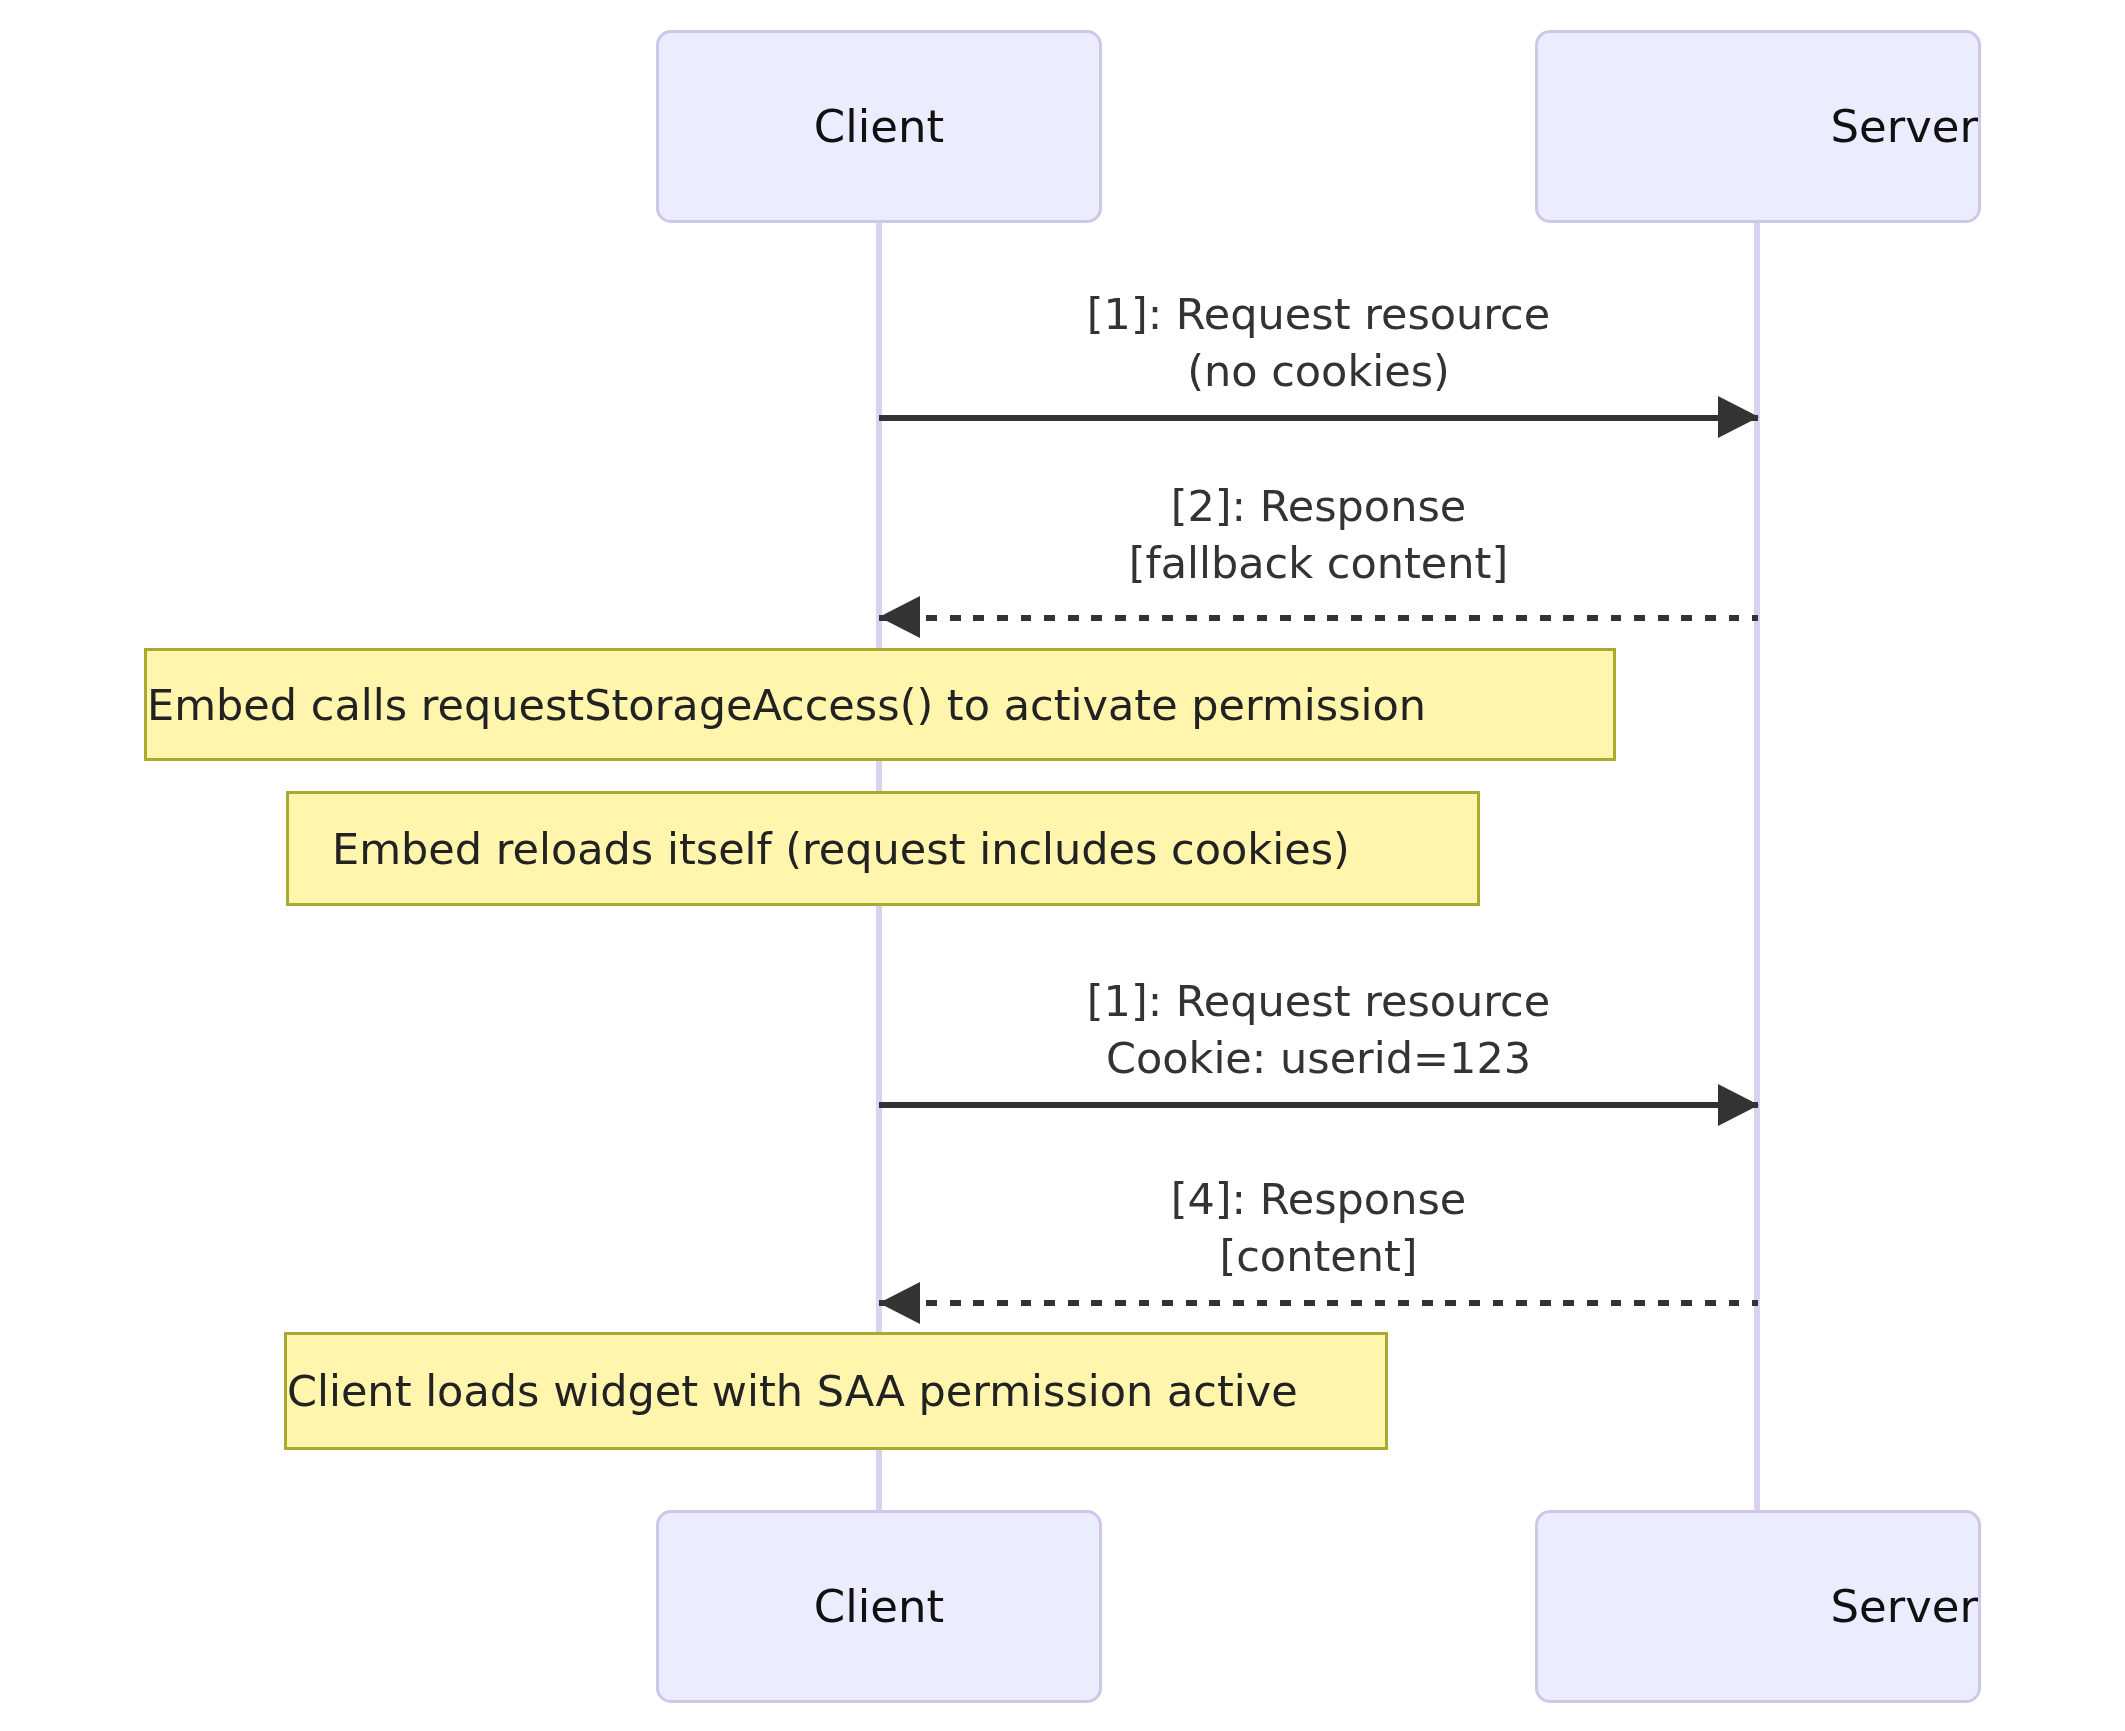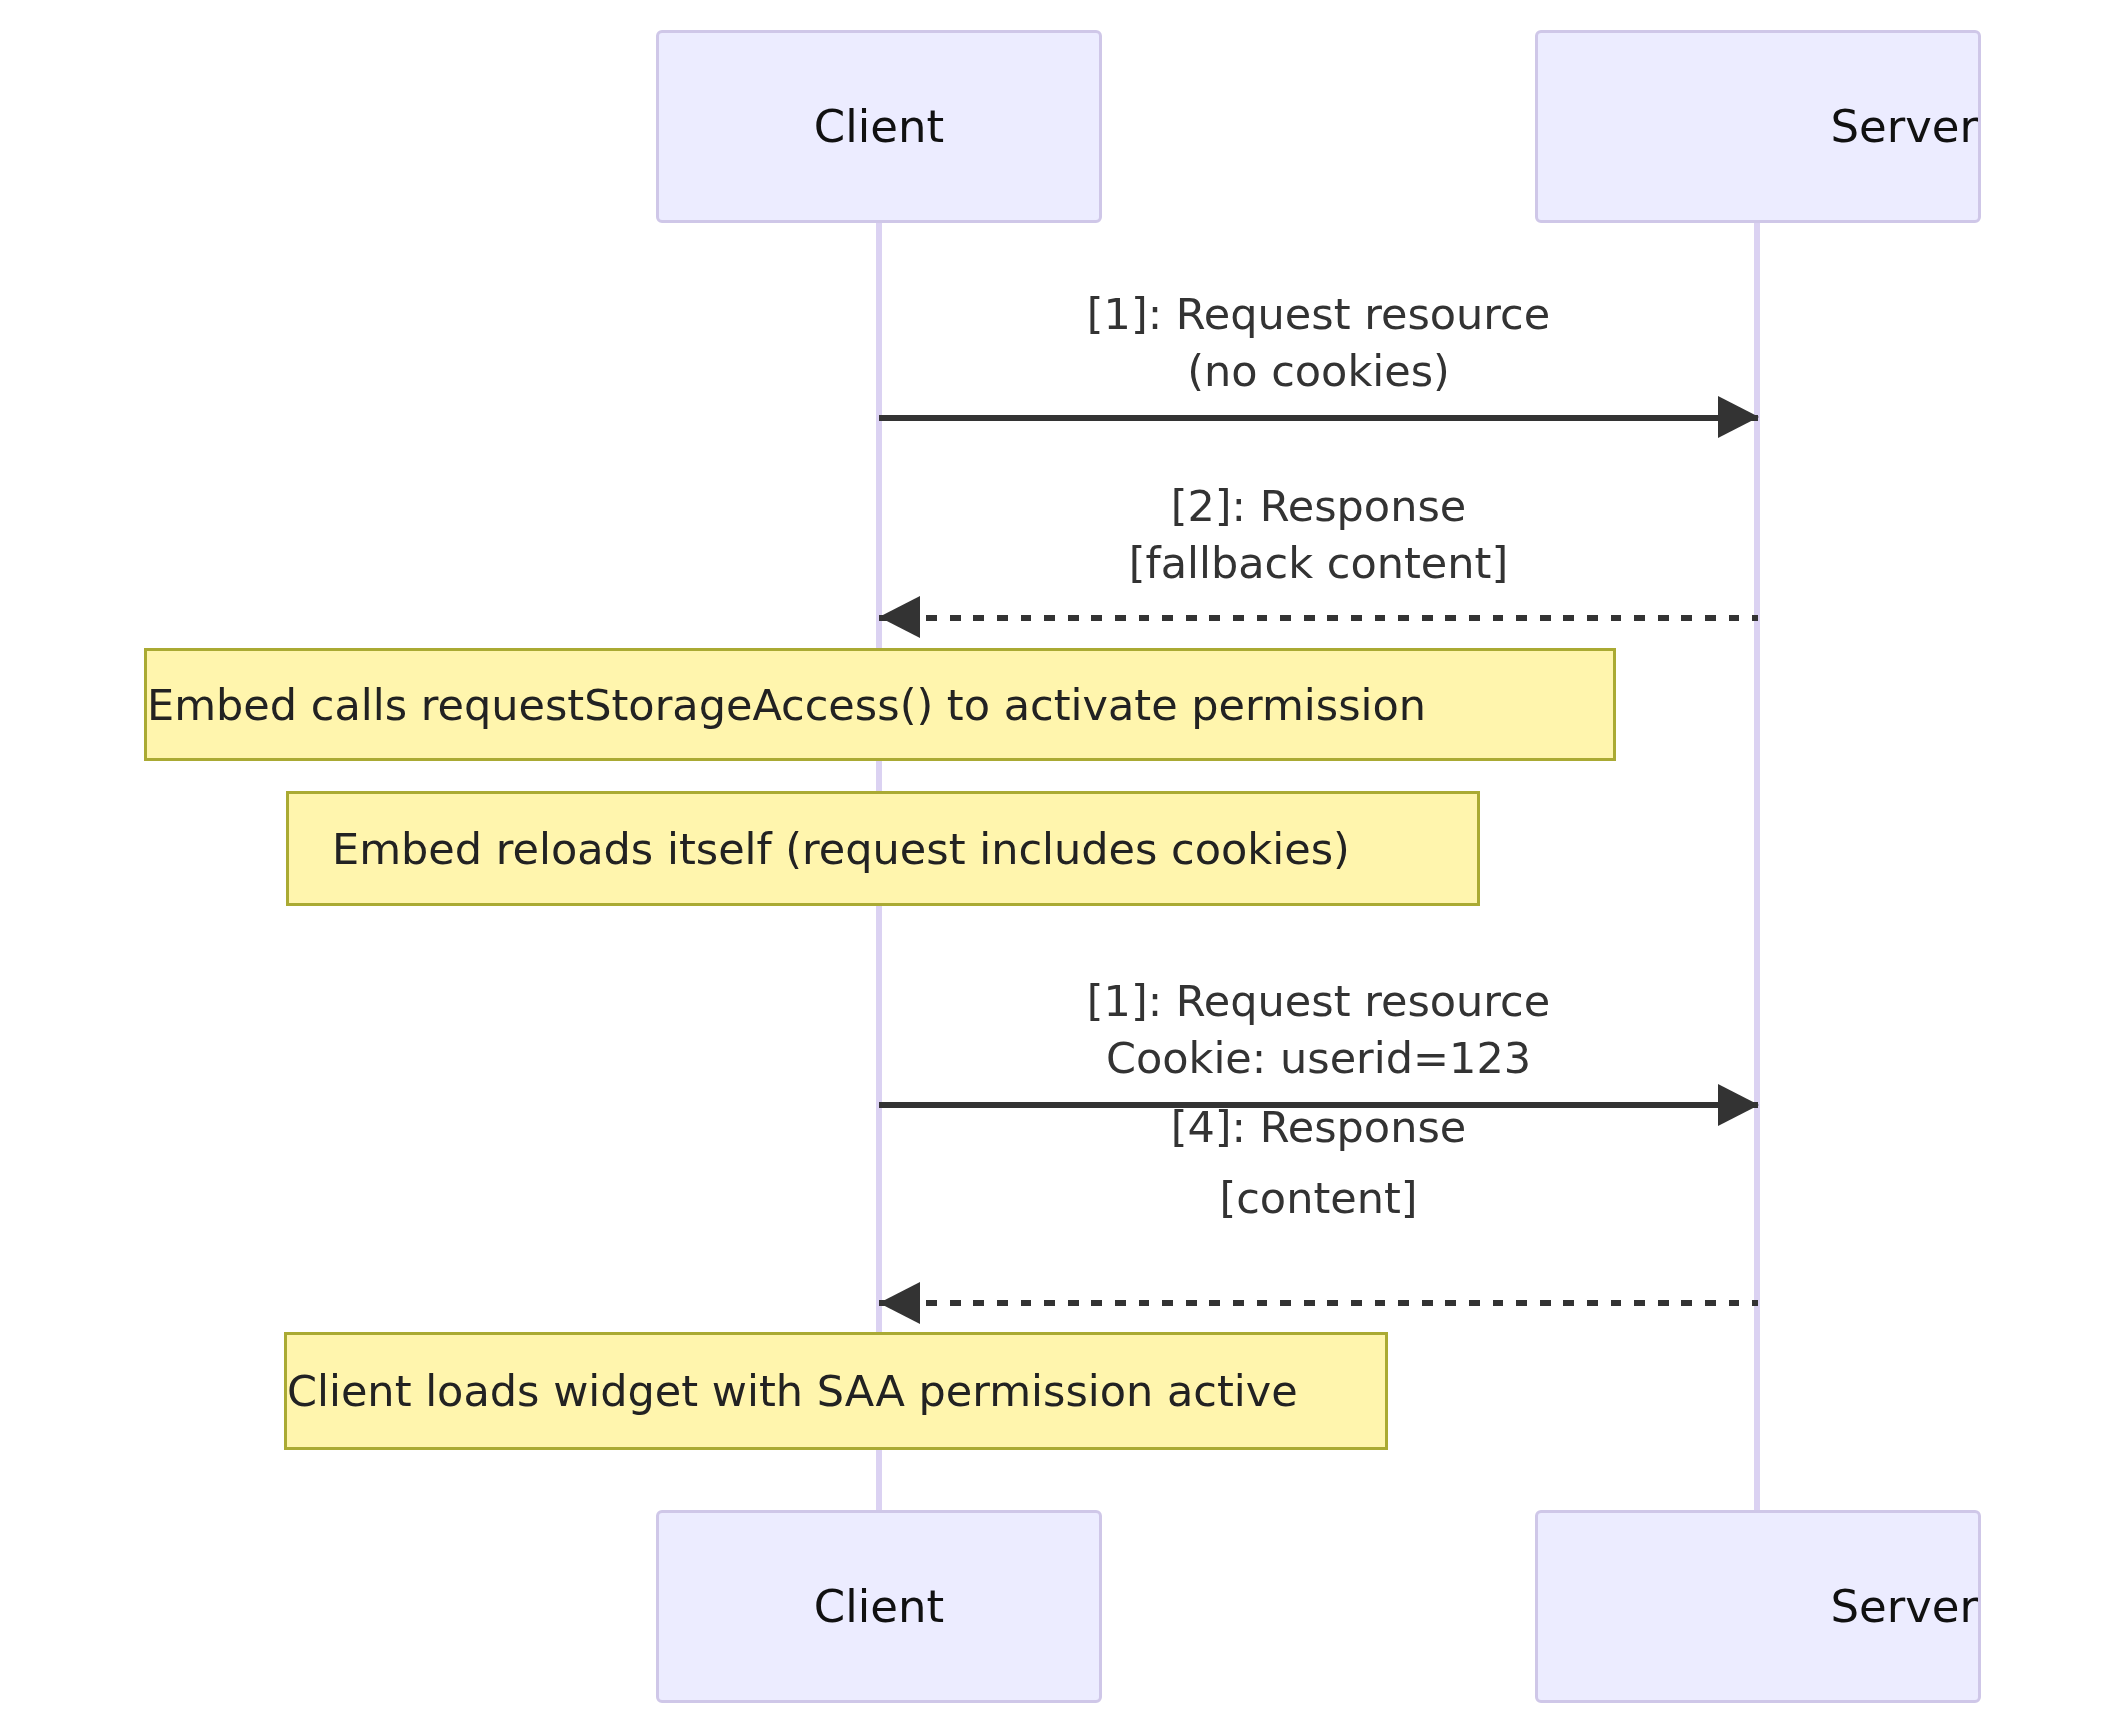--- a/index.html
+++ b/index.html
@@ -31,21 +31,21 @@
     background: var(--lifeline);
   }
   .lifeline.client { left: 876px; }
   .lifeline.server { left: 1754px; }
   
   .actor {
     position: absolute;
     width: 446px; height: 193px;
     background: var(--actor-fill);
     border: 3px solid var(--actor-border);
-    border-radius: 6px;
+    border-radius: 15px;
     display: flex; align-items: center; justify-content: center;
     font-size: 45px;
     color: #111111;
   }
   .actor.client { left: 656px; }
   .actor.server { left: 1535px; justify-content: flex-end; }
   .actor.top { top: 29.6px; }
   .actor.bottom { top: 1510px; }
   
   .msg-label {
@@ -135,21 +135,21 @@
     <span>Embed reloads itself (request includes cookies)</span>
   </div>
 
   <div class="msg-label" style="top: 971px;">
     <div>[1]: Request resource</div>
     <div>Cookie: userid=123</div>
   </div>
   <div class="msg-line solid" style="top: 1102px;"></div>
   <div class="arrowhead right" style="top: 1084px;"></div>
 
-  <div class="msg-label" style="top: 1111px; gap: 14px;">
+  <div class="msg-label" style="top: 1169px;">
     <div>[4]: Response</div>
     <div>[content]</div>
   </div>
   <div class="msg-line dashed" style="top: 1300px;"></div>
   <div class="arrowhead left" style="top: 1282px;"></div>
 
   <div class="note n3">
     <span>Client loads widget with SAA permission active</span>
   </div>
 

